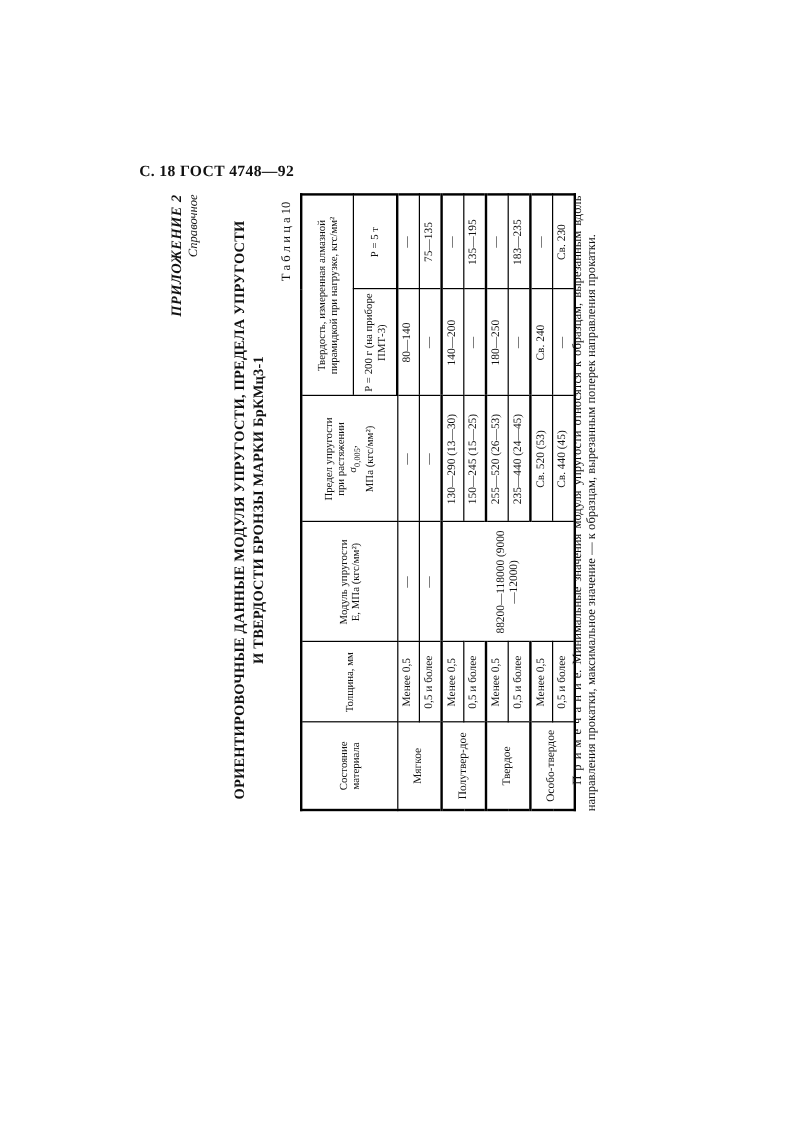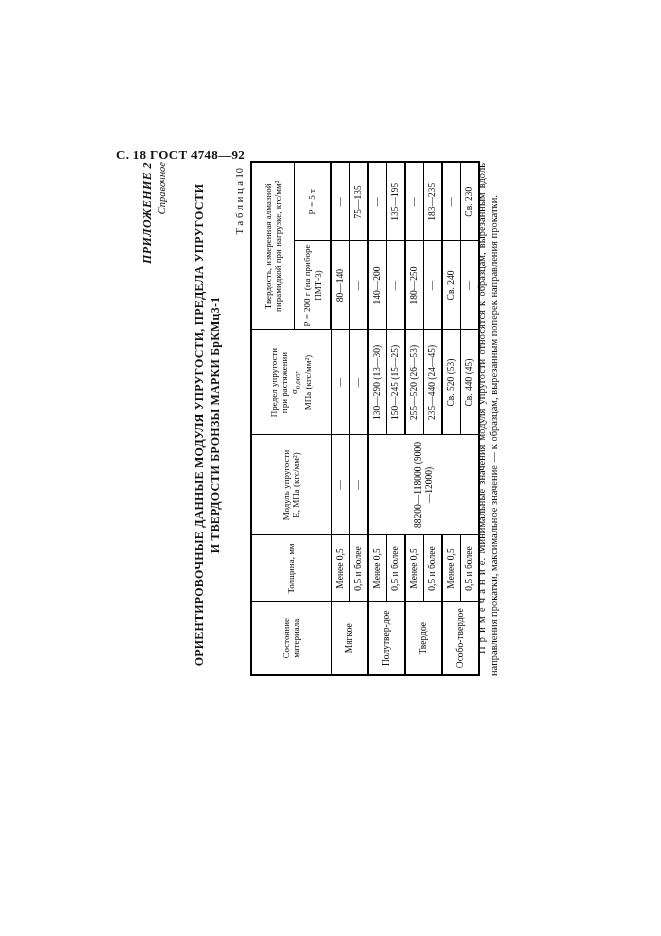--- a/index.html
+++ b/index.html
@@ -3,21 +3,21 @@
 <meta charset="utf-8">
 <style>
   html,body{margin:0;padding:0;}
   body{
     width:661px;height:936px;position:relative;overflow:hidden;
     background:#ffffff;color:#111;
     font-family:"Liberation Serif","DejaVu Serif",serif;
   }
   .page-header{
     position:absolute;left:116px;top:135px;
-    font-size:13px;font-weight:bold;letter-spacing:.3px;white-space:nowrap;margin-top:12px;
+    font-size:13px;font-weight:bold;letter-spacing:.3px;white-space:nowrap;
   }
   
   .rotated{
     position:absolute;left:70px;top:230px;width:530px;height:390px;
     transform:rotate(-90deg);
   }
   .appendix{position:absolute;top:0;right:2px;text-align:right;line-height:1.25;}
   .appendix .l1{font-size:12px;font-weight:bold;font-style:italic;letter-spacing:.4px;}
   .appendix .l2{font-size:10.5px;font-style:italic;}
   .doc-title{

